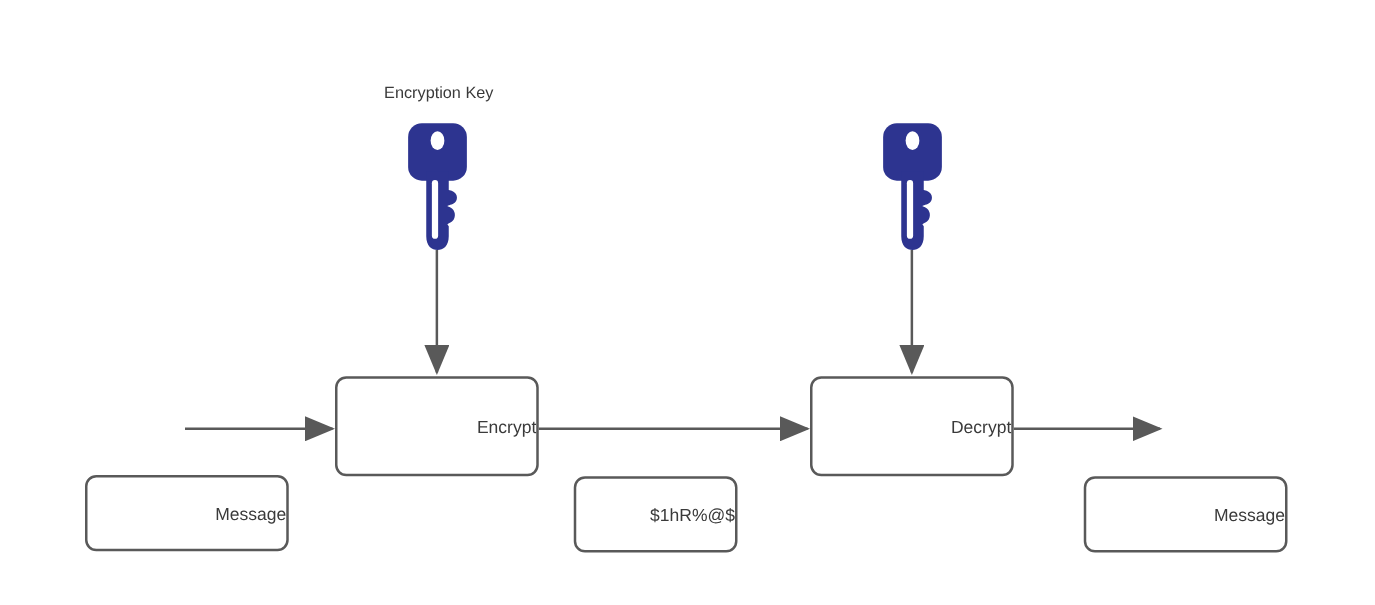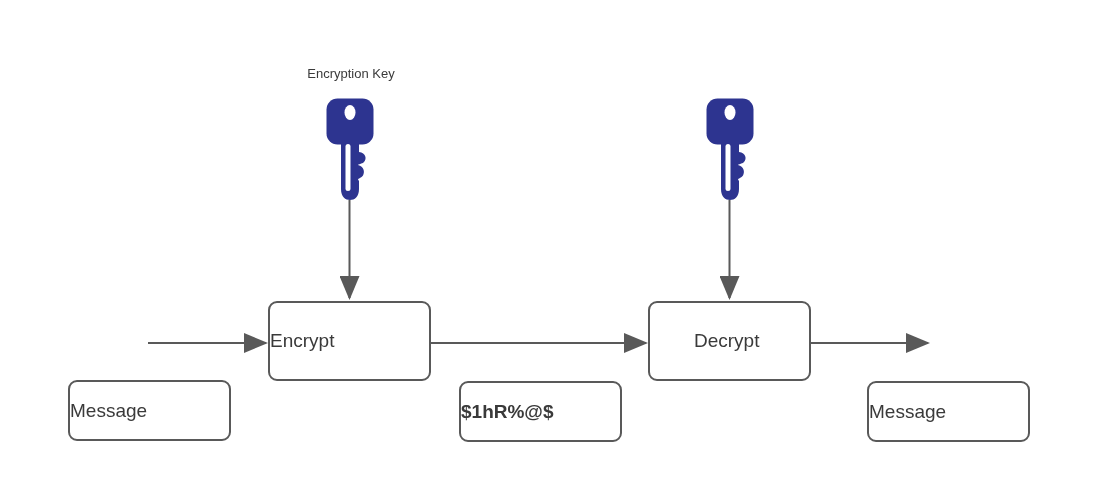--- a/index.html
+++ b/index.html
@@ -36,28 +36,28 @@
     fill: var(--background, #ffffff);
   }
   .node {
     position: absolute;
     box-sizing: border-box;
     border: 2.5px solid var(--box-border, #595959);
     border-radius: 9px;
     background: var(--background, #ffffff);
     display: flex;
     align-items: center;
-    justify-content: flex-start;
-    font-size: 19px;
+    justify-content: flex-end;
+    font-size: 14px;
     color: var(--text, #3a3a3a);
   }
   .node-encrypt  { left: 268px; top: 301px; width: 163px; height: 80px; }
   .node-decrypt  { left: 648px; top: 301px; width: 163px; height: 80px; padding-left: 44px; }
   .node-msg-in   { left:  68px; top: 380px; width: 163px; height: 61px; }
-  .node-cipher   { left: 459px; top: 381px; width: 163px; height: 61px; font-weight: bold; }
+  .node-cipher   { left: 459px; top: 381px; width: 131px; height: 61px; }
   .node-msg-out  { left: 867px; top: 381px; width: 163px; height: 61px; }
   .key-label {
     position: absolute;
     top: 66px;
     transform: translateX(-50%);
     font-size: 13px;
     color: var(--text, #3a3a3a);
     white-space: nowrap;
   }
   .key-label-enc { left: 351px; }

